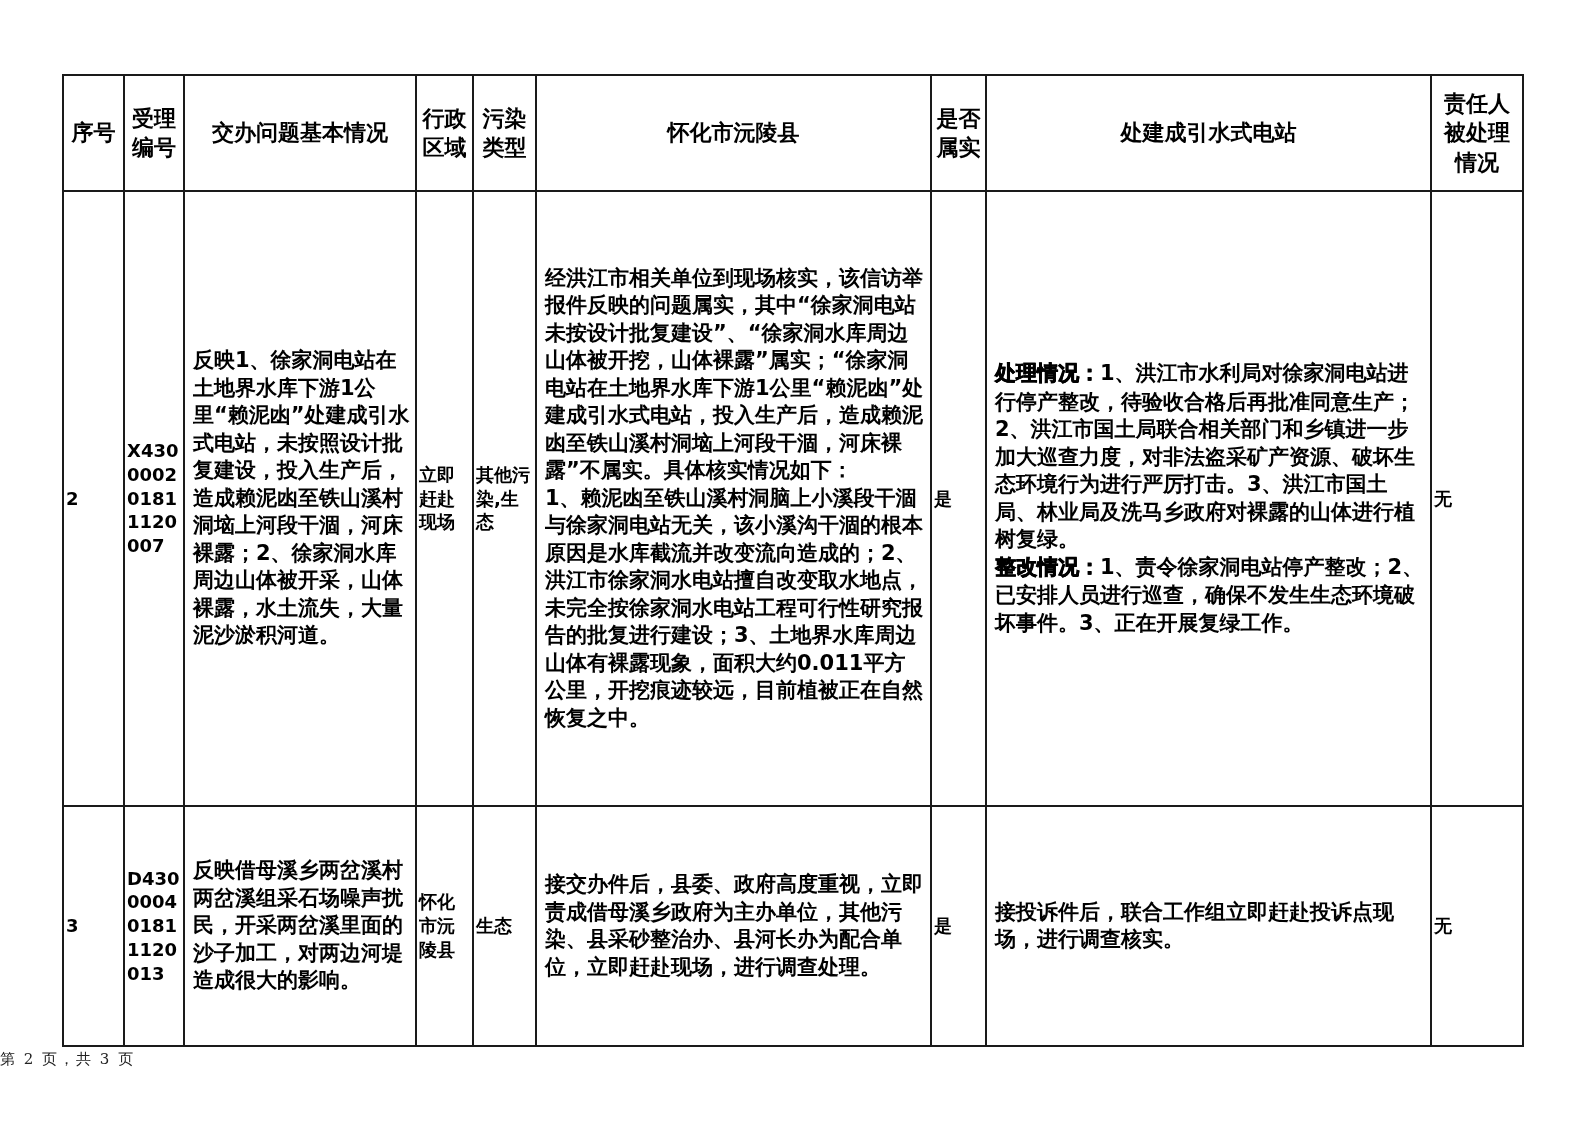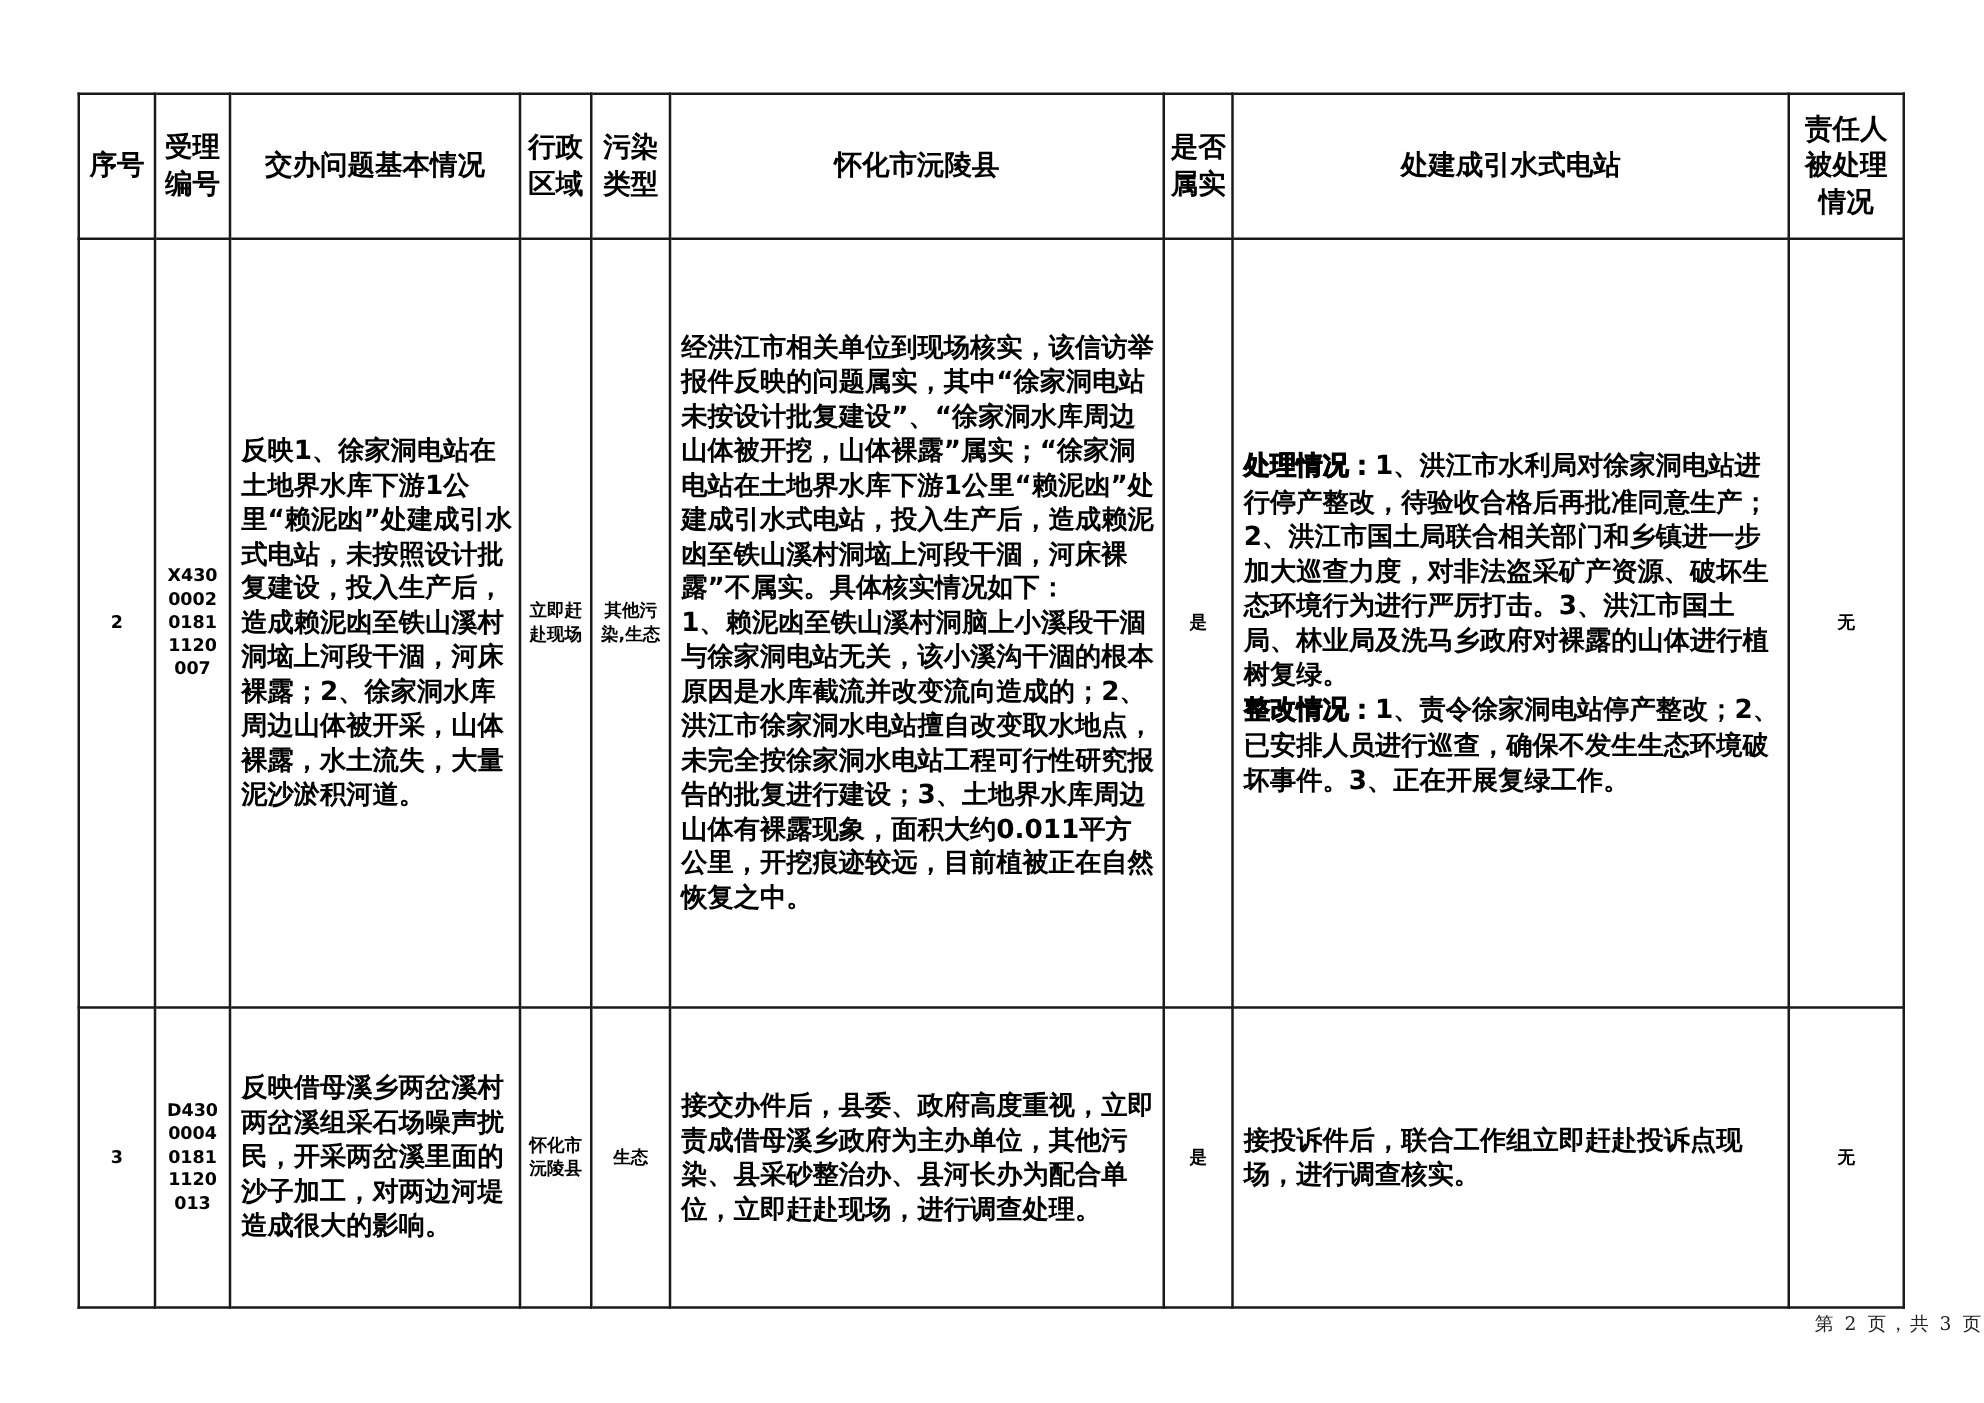--- a/index.html
+++ b/index.html
@@ -38,22 +38,22 @@
     font-size: 22px;
     line-height: 1.32;
     text-align: center;
     white-space: pre-line;
     padding: 2px;
   }
   tr.header-row { height: 116px; }
   tr.row-a { height: 615px; }
   tr.row-b { height: 240px; }
   td.center {
-    text-align: center;
-    font-size: 14px;
+    text-align: left;
+    font-size: 18px;
     line-height: 1.32;
     padding: 2px;
     white-space: pre-line;
   }
   td.text {
     text-align: left;
     font-size: 21px;
     line-height: 1.31;
     padding: 4px 4px 4px 8px;
     white-space: pre-wrap;
@@ -61,21 +61,21 @@
   .seg-bold {
     -webkit-text-stroke: 0.7px #000;
     text-shadow: 0.4px 0 0 currentColor;
     font-family: Liberation Mono, monospace;
   }
   .footer {
     position: absolute;
     left: 0;
     top: 1050px;
     width: 1587px;
-    text-align: right;
+    text-align: left;
     font-family: "DejaVu Serif", serif;
     font-size: 15px;
     font-weight: 400;
     letter-spacing: 2px;
     color: #222;
   }
 </style>
 </head>
 <body>
 

